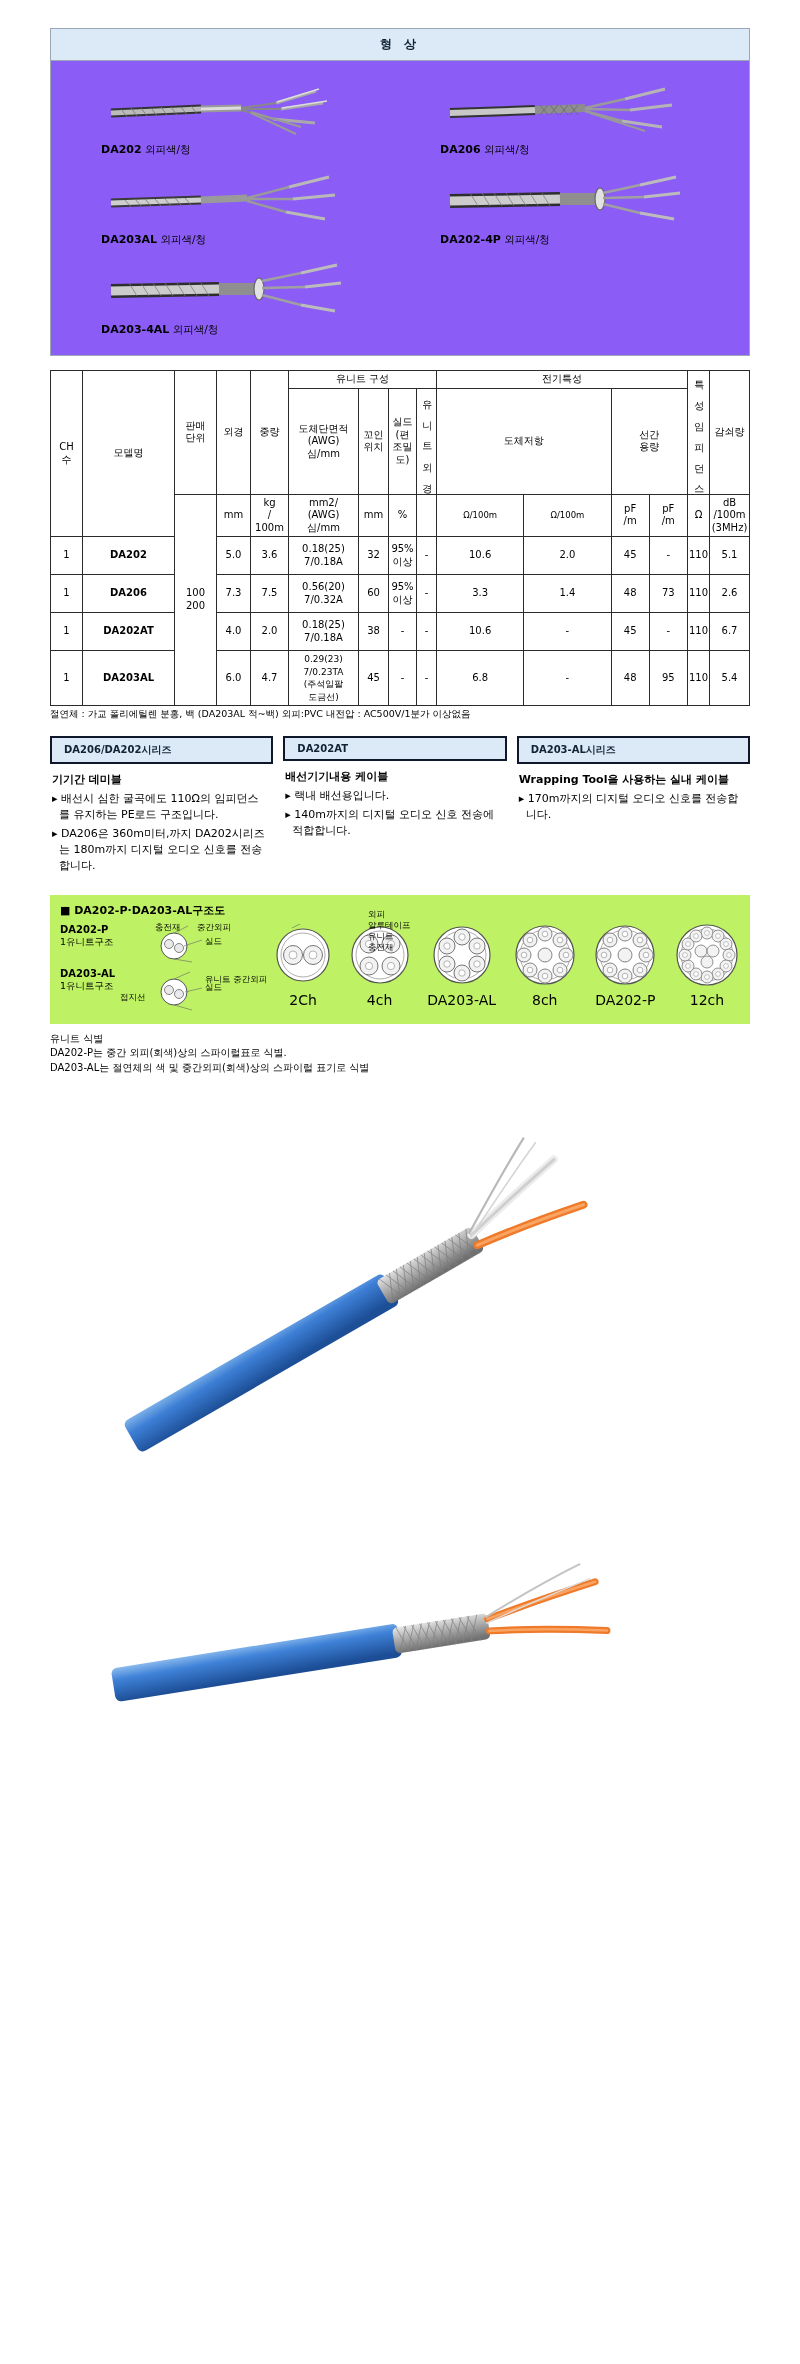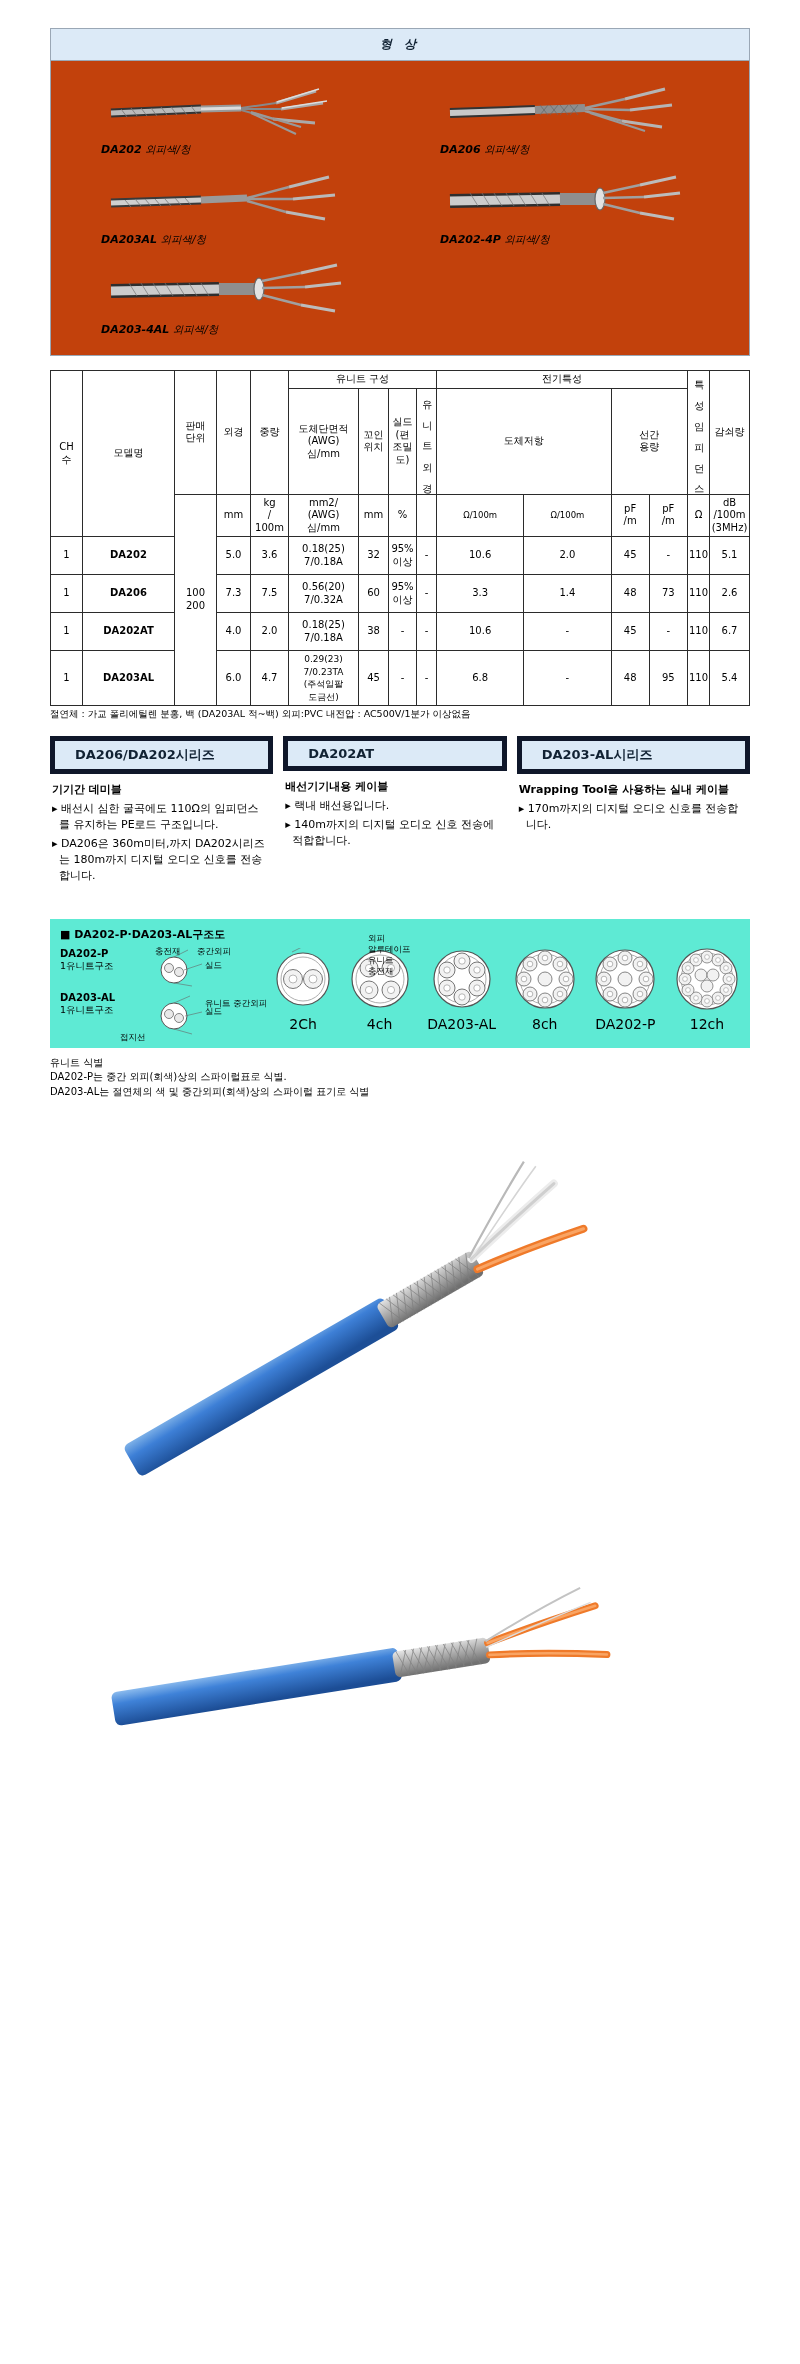--- a/index.html
+++ b/index.html
@@ -8,21 +8,21 @@
     width: 800px;
     background: #ffffff;
     font-family: "DejaVu Sans", "Liberation Sans", sans-serif;
     color: #000;
     font-size: 11px;
   }
   .page { width: 800px; position: relative; }
   .wrap { width: 700px; margin: 0 auto; }
 
   
-  .shape-panel { border: 1px solid #9aa7b5; margin-top: 28px; background:#c2410c;font-style:italic; }
+  .shape-panel { border: 1px solid #9aa7b5; margin-top: 28px; background:#8b5cf6; }
   .shape-title {
     background: #dceaf7;
     border-bottom: 1px solid #9aa7b5;
     text-align: center;
     font-size: 12px;
     font-weight: bold;
     letter-spacing: 4px;
     padding: 7px 0;
     color: #123;
   }
@@ -53,34 +53,34 @@
     font-size: 10px;
   }
   .model { font-weight: bold; font-size: 12px; }
   .note-ins { font-size: 9.5px; margin-top: 2px; line-height:1.3; }
 
   
   .info-row { display: flex; gap: 0; margin-top: 16px; }
   .info-col { width: 33.333%; padding-right: 10px; }
   .info-head {
     background: #dceaf7;
-    border: 5px solid #0f172a;
+    border: 2px solid #0f172a;
     font-weight: bold;
-    font-size: 13px;
-    padding: 5px 20px;
+    font-size: 10px;
+    padding: 5px 12px;
     color: #123;
   }
   .info-body { padding: 8px 4px 4px 2px; font-size: 11px; line-height: 1.45; }
   .info-body .b { font-weight: bold; display:block; margin-bottom: 3px;}
   .info-body p { margin: 0 0 3px 0; text-indent: -7px; padding-left: 7px; }
 
   
   .struct {
-    background: #5eead4;
-    margin-top: 28px;
+    background: #bef264;
+    margin-top: 14px;
     padding: 8px 10px 10px 10px;
     position: relative;
   }
   .struct-title { font-size: 11px; font-weight: bold; margin-bottom: 6px; }
   .struct-inner { display:flex; align-items: flex-start; }
   .struct-left { width: 210px; font-size: 9.5px; line-height:1.25; }
   .struct-left .lab { font-weight: bold; font-size: 10px; }
   .struct-right { flex: 1; display:flex; align-items: flex-end; justify-content: space-between; padding-left: 4px;}
   .circ-group { text-align:center; }
   .circ-cap { font-size: 14px; margin-top: 3px; }
@@ -419,21 +419,21 @@
             <div class="lab">DA203-AL</div>
             <div>1유니트구조</div>
             <svg width="120" height="46" style="position:absolute;left:78px;top:0">
               <circle cx="36" cy="24" r="13" fill="#fff" stroke="#555" stroke-width="1"></circle>
               <circle cx="31" cy="22" r="4.5" fill="#e9e9e9" stroke="#666" stroke-width="0.8"></circle>
               <circle cx="41" cy="26" r="4.5" fill="#e9e9e9" stroke="#666" stroke-width="0.8"></circle>
               <line x1="36" y1="11" x2="52" y2="4" stroke="#666" stroke-width="0.6"></line>
               <line x1="47" y1="24" x2="64" y2="20" stroke="#666" stroke-width="0.6"></line>
               <line x1="36" y1="37" x2="54" y2="42" stroke="#666" stroke-width="0.6"></line>
             </svg>
-            <div class="callout" style="position:absolute;left:60px;top:40px;">접지선</div>
+            <div class="callout" style="position:absolute;left:60px;top:24px;">접지선</div>
             <div class="callout" style="position:absolute;left:145px;top:6px;">유니트 중간외피</div>
             <div class="callout" style="position:absolute;left:145px;top:14px;">실드</div>
           </div>
         </div>
 
         <div class="struct-right">
           <div class="circ-group">
             <svg width="58" height="62" viewBox="0 0 58 62">
               <circle cx="29" cy="31" r="26" fill="#fff" stroke="#555" stroke-width="1.2"></circle>
               <circle cx="29" cy="31" r="22" fill="none" stroke="#999" stroke-width="0.8"></circle>

